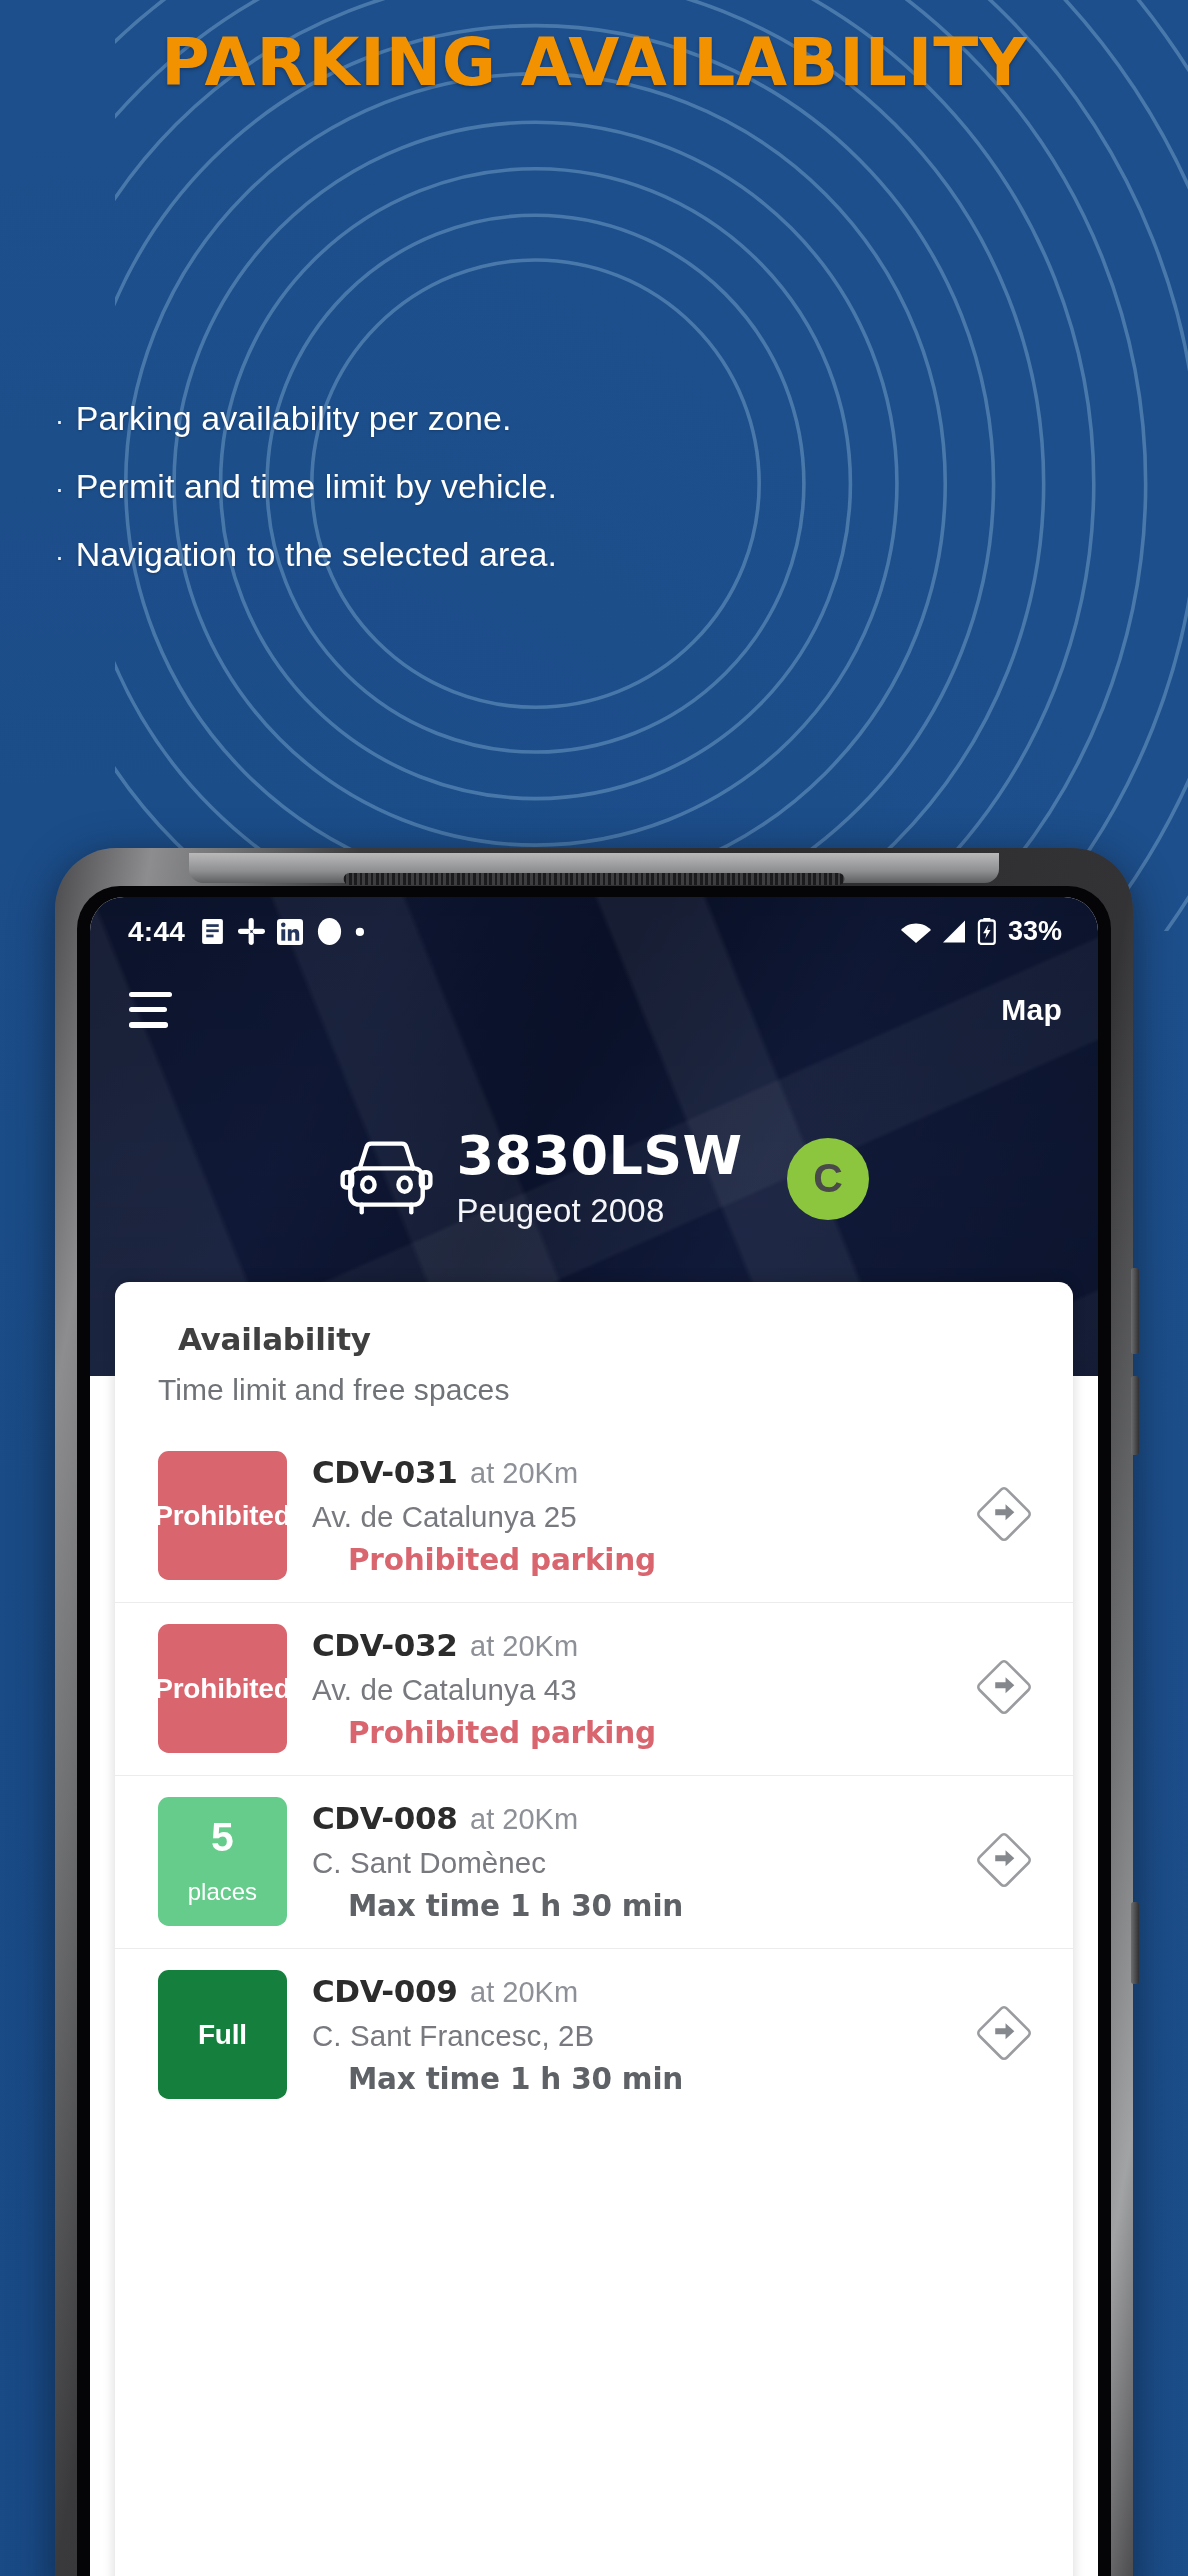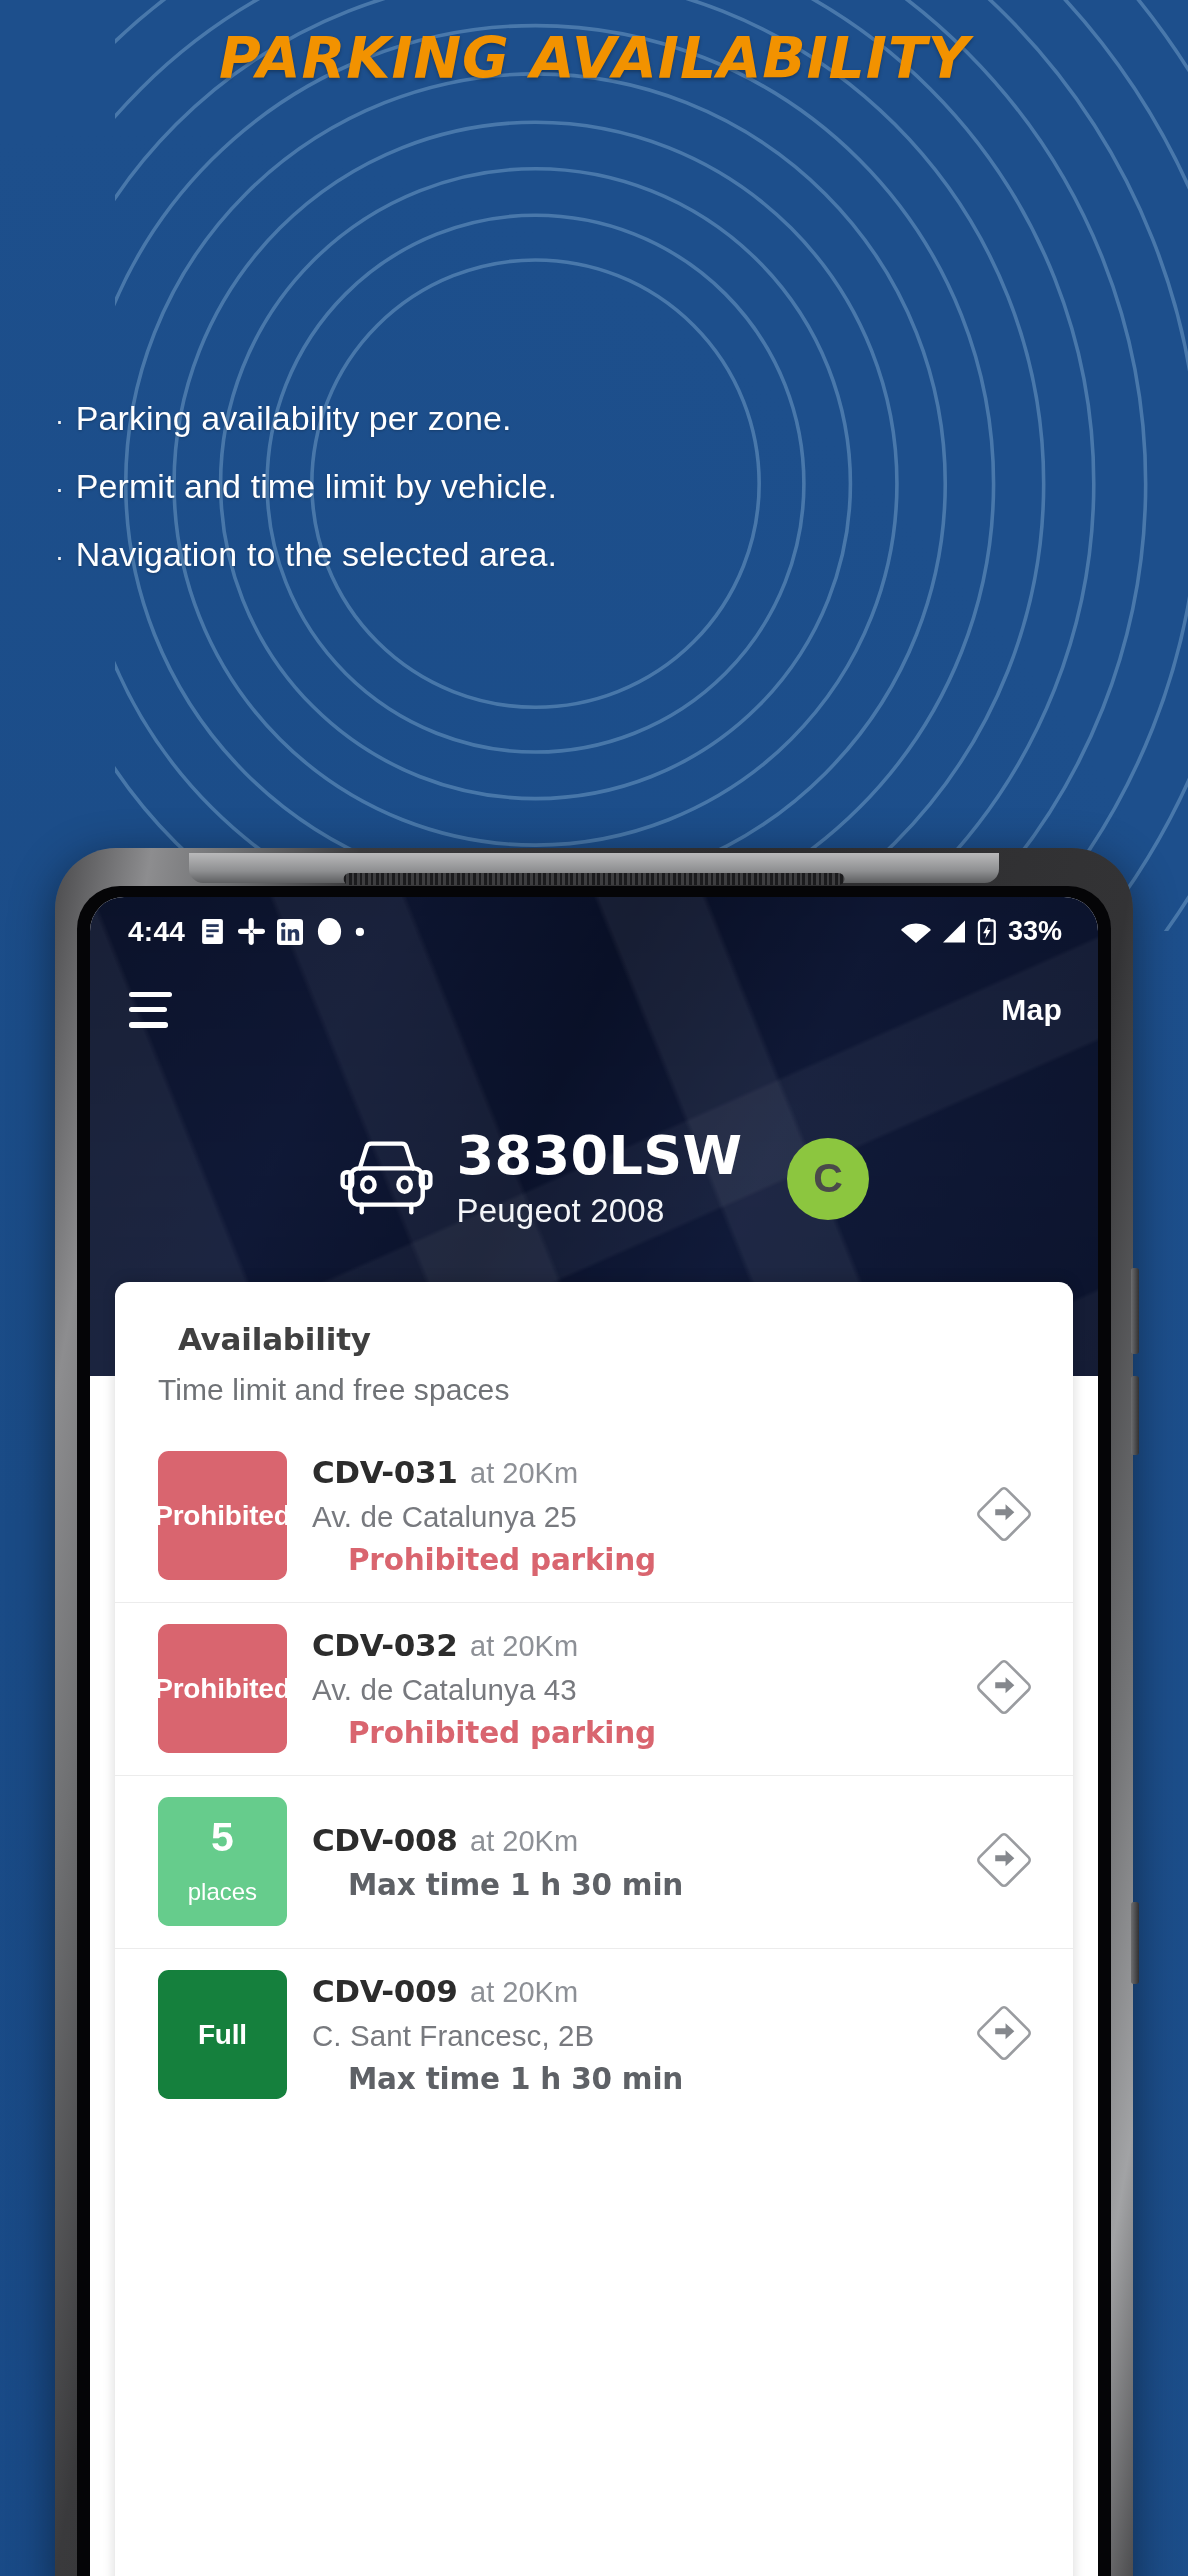--- a/index.html
+++ b/index.html
@@ -45,23 +45,22 @@
     font-weight: bold;
     font-size: 55px;
     letter-spacing: 0.9px;
     line-height: 1.16;
     color: #ffffff;
     text-shadow: 0 1.8px 3.6px rgba(0,0,0,.28);
   }
   .hero h1 .line2 {
     display: block;
     color: #f29200;
-    font-size: 57px;
+    font-size: 66px;
     margin-top: 5.4px;
-    font-style: italic;
   }
 
   
   .bullets {
     position: absolute;
     top: 401px;
     left: 55px;
     z-index: 5;
   }
   .bullet {
@@ -554,20 +553,21 @@
           <div class="zrow">
             <div class="zbadge" style="background:#66cc8c">
               <span class="b-num">5</span>
               <span class="b-unit">places</span>
             </div>
             <div class="zinfo">
               <div class="zline1">
                 <span class="zcode">CDV-008</span>
                 <span class="zdist">at 20Km</span>
               </div>
+              <div class="zaddr">C. Sant Domènec</div>
               <div class="zstatus maxtime">Max time 1 h 30 min</div>
             </div>
             <div class="znav">
               <svg width="66" height="66" viewBox="0 0 64 64">
                 <rect x="32" y="5.5" width="37.5" height="37.5" rx="4" transform="rotate(45 32 5.5)" fill="none" stroke="#9a9ca0" stroke-width="2.6"></rect>
                 <path d="M33.5 22.5l8.5 7.8-8.5 7.8v-4.8h-10v-6h10z" fill="#85888d"></path>
               </svg>
             </div>
           </div>
 

